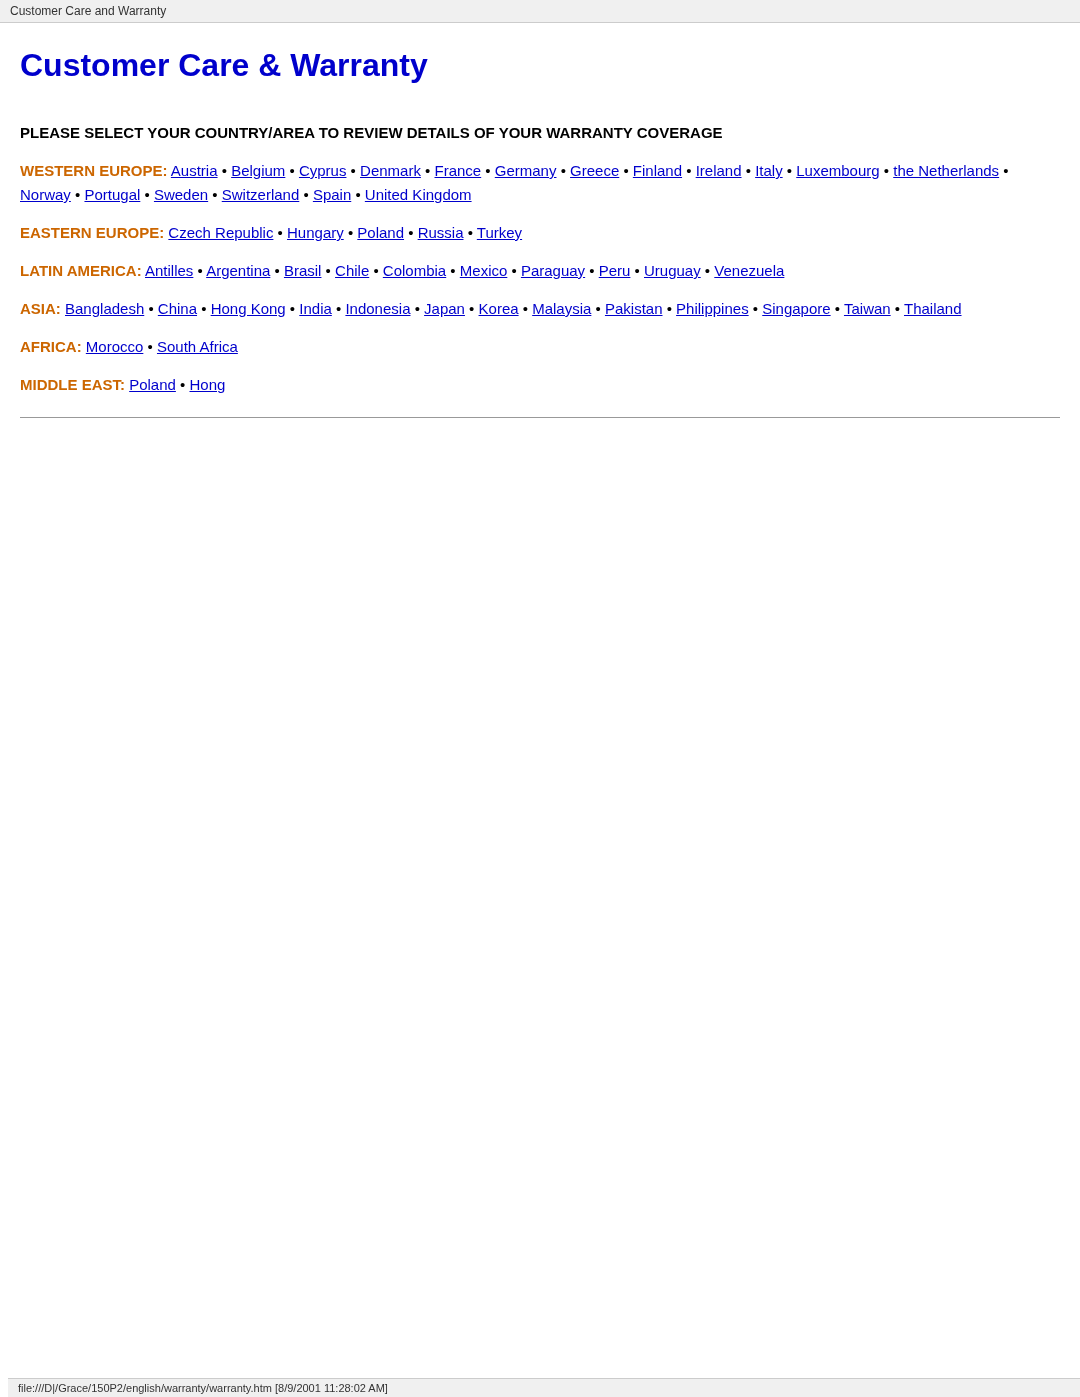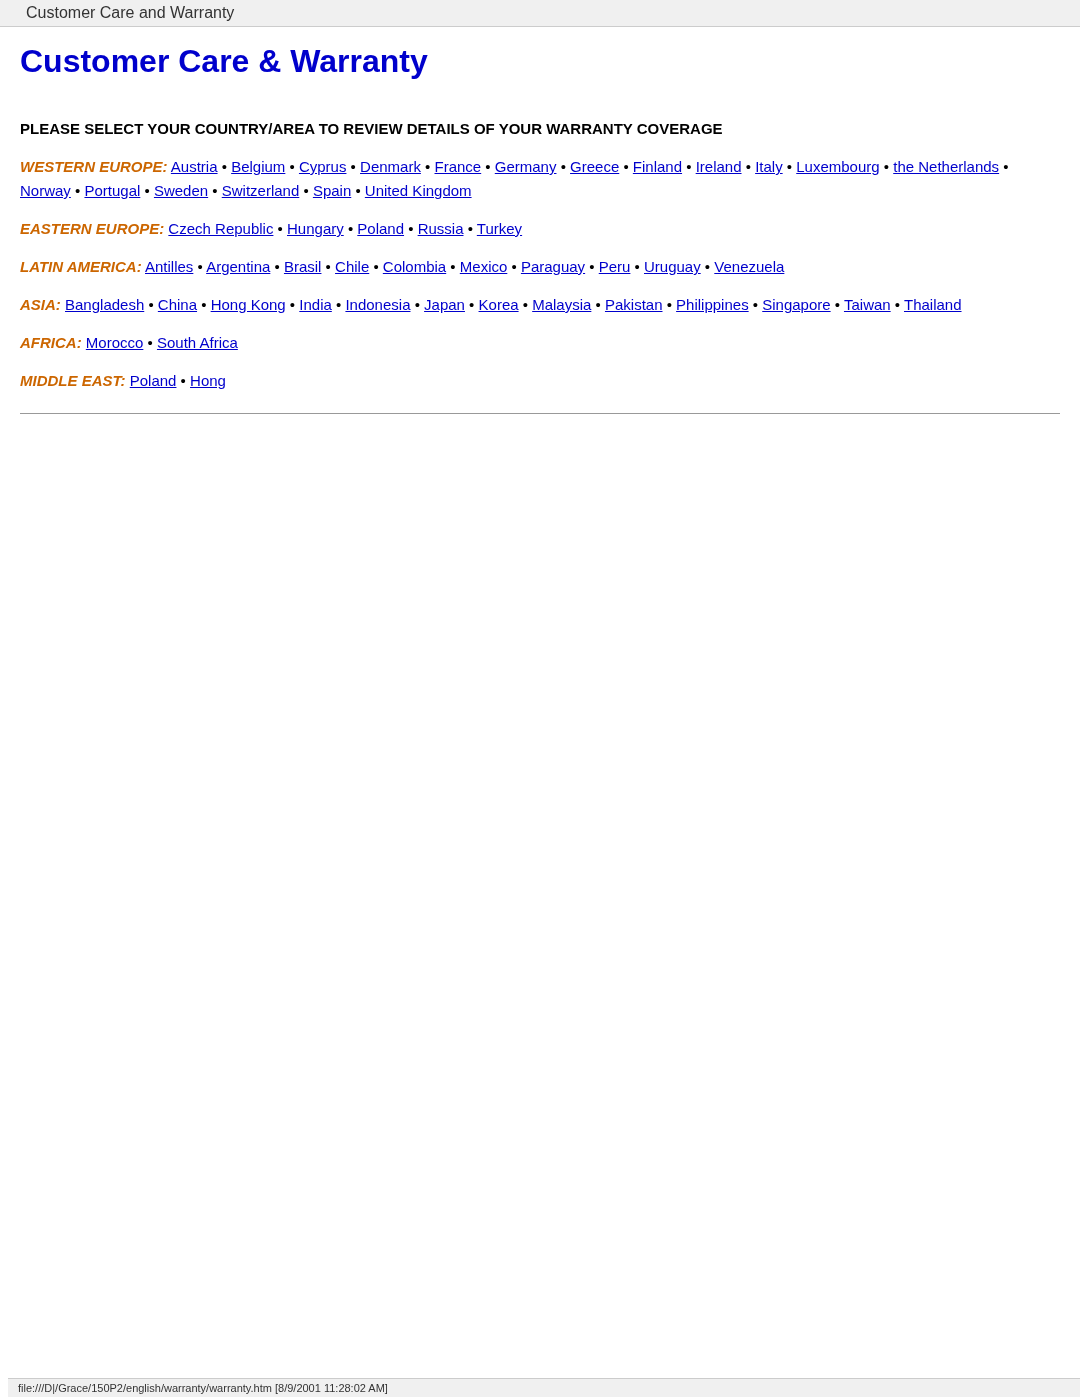--- a/index.html
+++ b/index.html
@@ -6,26 +6,26 @@
     body {
       font-family: Arial, Helvetica, sans-serif;
       font-size: 15px;
       background: #fff;
       color: #000;
       padding: 0;
     }
     #browser-bar {
       background: #f0f0f0;
       border-bottom: 1px solid #ccc;
-      padding: 4px 26px;
-      font-size: 16px;
+      padding: 4px 10px;
+      font-size: 12px;
       color: #333;
     }
     #main-content {
-      padding: 8px 20px 60px 20px;
+      padding: 16px 20px 60px 20px;
     }
     h1 {
       color: #0000cc;
       font-size: 32px;
       font-weight: bold;
       margin-bottom: 18px;
       margin-top: 8px;
     }
     .subtitle {
       font-size: 15px;
@@ -37,21 +37,20 @@
     }
     .region-block {
       margin-bottom: 14px;
       line-height: 1.6;
       font-size: 15px;
     }
     .region-label {
       color: #cc6600;
       font-weight: bold;
       text-transform: uppercase;
-      font-style: italic;
     }
     .country-link {
       color: #0000cc;
       cursor: pointer;
     }
     .separator {
       color: #000;
     }
     hr {
       border: none;

